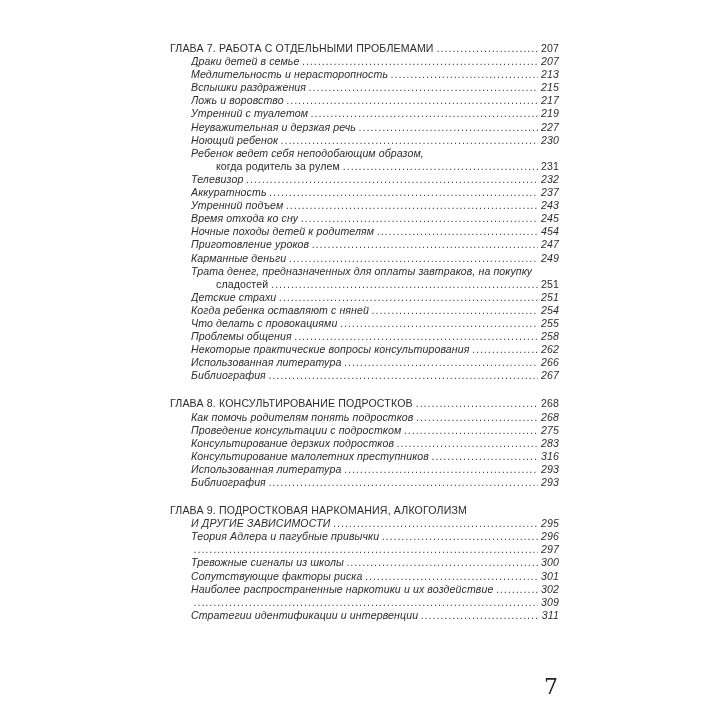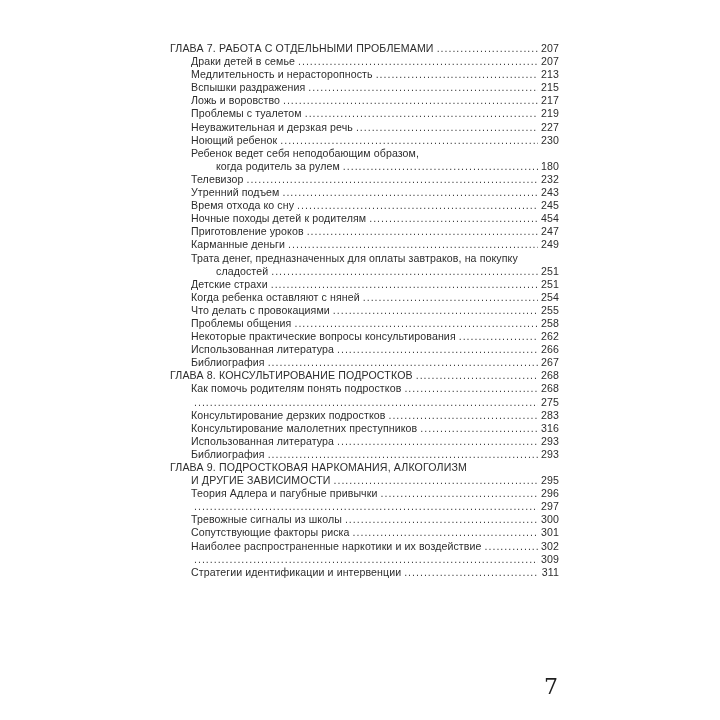--- a/index.html
+++ b/index.html
@@ -17,29 +17,29 @@
     background: #ffffff;
   }
   .toc {
     position: absolute;
     left: 170px; top: 42px;
     width: 389px;
     font-size: 10.6px;
     line-height: 13.1px;
     letter-spacing: 0.1px;
   }
-  .section + .section { }
+  .section + .section { margin-top: 15px; }
   .row {
     display: flex;
     align-items: baseline;
     white-space: nowrap;
   }
   .row .t { flex: 0 1 auto; overflow: hidden; }
   .chapter .t { letter-spacing: 0.15px; }
-  .ind1 { padding-left: 21px; }
+  .ind1 { padding-left: 21px; font-style: italic; }
   .ind2 { padding-left: 46px; }
   .leader {
     flex: 1 1 0;
     min-width: 8px;
     overflow: hidden;
     margin: 0 3px 0 3px;
     color: #3c3c3c;
   }
   .leader::after {
     content: "..............................................................................................................";
@@ -81,46 +81,51 @@
           <span class="t">Вспышки раздражения</span>
           <span class="leader"></span>
           <span class="pg">215</span>
         </div>
         <div class="row entry ind1">
           <span class="t">Ложь и воровство</span>
           <span class="leader"></span>
           <span class="pg">217</span>
         </div>
         <div class="row entry ind1">
-          <span class="t">Проблемы с туалетом</span>
+          <span class="t">Утренний с туалетом</span>
           <span class="leader"></span>
           <span class="pg">219</span>
         </div>
         <div class="row entry ind1">
           <span class="t">Неуважительная и дерзкая речь</span>
           <span class="leader"></span>
           <span class="pg">227</span>
         </div>
         <div class="row entry ind1">
           <span class="t">Ноющий ребенок</span>
           <span class="leader"></span>
           <span class="pg">230</span>
         </div>
         <div class="row entry ind1">
           <span class="t">Ребенок ведет себя неподобающим образом,</span>
         </div>
         <div class="row entry ind2">
           <span class="t">когда родитель за рулем</span>
           <span class="leader"></span>
-          <span class="pg">180</span>
+          <span class="pg">231</span>
         </div>
         <div class="row entry ind1">
           <span class="t">Телевизор</span>
           <span class="leader"></span>
           <span class="pg">232</span>
+        </div>
+        <div class="row entry ind1">
+          <span class="t">Аккуратность</span>
+          <span class="leader"></span>
+          <span class="pg">237</span>
         </div>
         <div class="row entry ind1">
           <span class="t">Утренний подъем</span>
           <span class="leader"></span>
           <span class="pg">243</span>
         </div>
         <div class="row entry ind1">
           <span class="t">Время отхода ко сну</span>
           <span class="leader"></span>
           <span class="pg">245</span>
@@ -189,20 +194,21 @@
           <span class="t">ГЛАВА 8. КОНСУЛЬТИРОВАНИЕ ПОДРОСТКОВ</span>
           <span class="leader"></span>
           <span class="pg">268</span>
         </div>
         <div class="row entry ind1">
           <span class="t">Как помочь родителям понять подростков</span>
           <span class="leader"></span>
           <span class="pg">268</span>
         </div>
         <div class="row entry ind1">
+          <span class="t">Проведение консультации с подростком</span>
           <span class="leader"></span>
           <span class="pg">275</span>
         </div>
         <div class="row entry ind1">
           <span class="t">Консультирование дерзких подростков</span>
           <span class="leader"></span>
           <span class="pg">283</span>
         </div>
         <div class="row entry ind1">
           <span class="t">Консультирование малолетних преступников</span>

